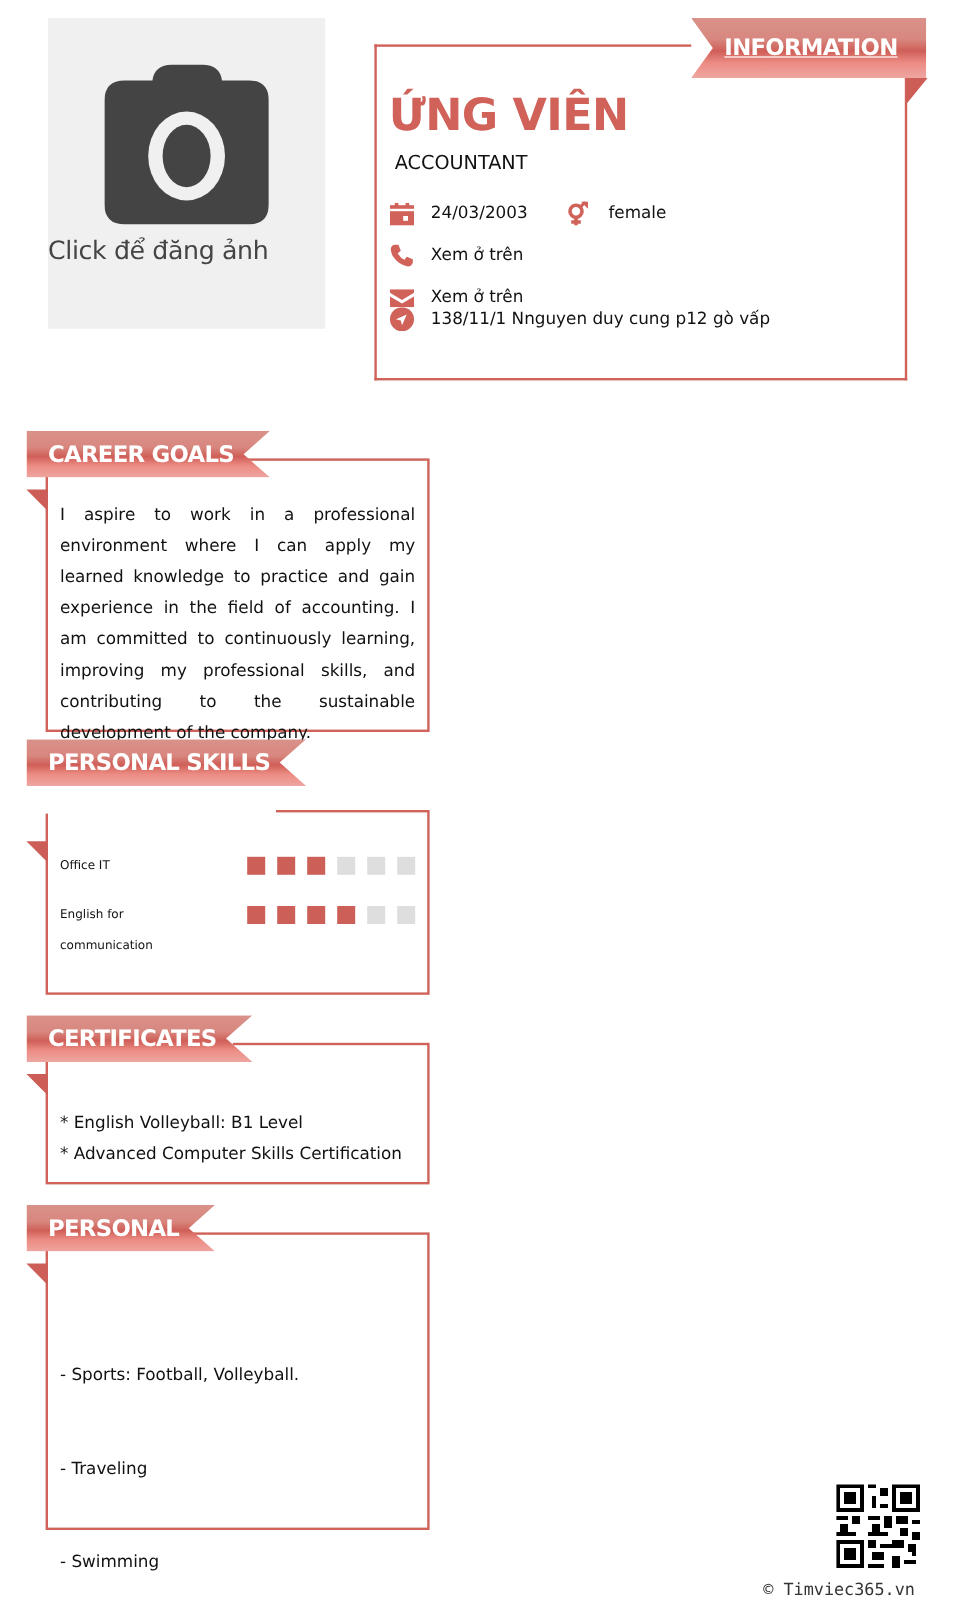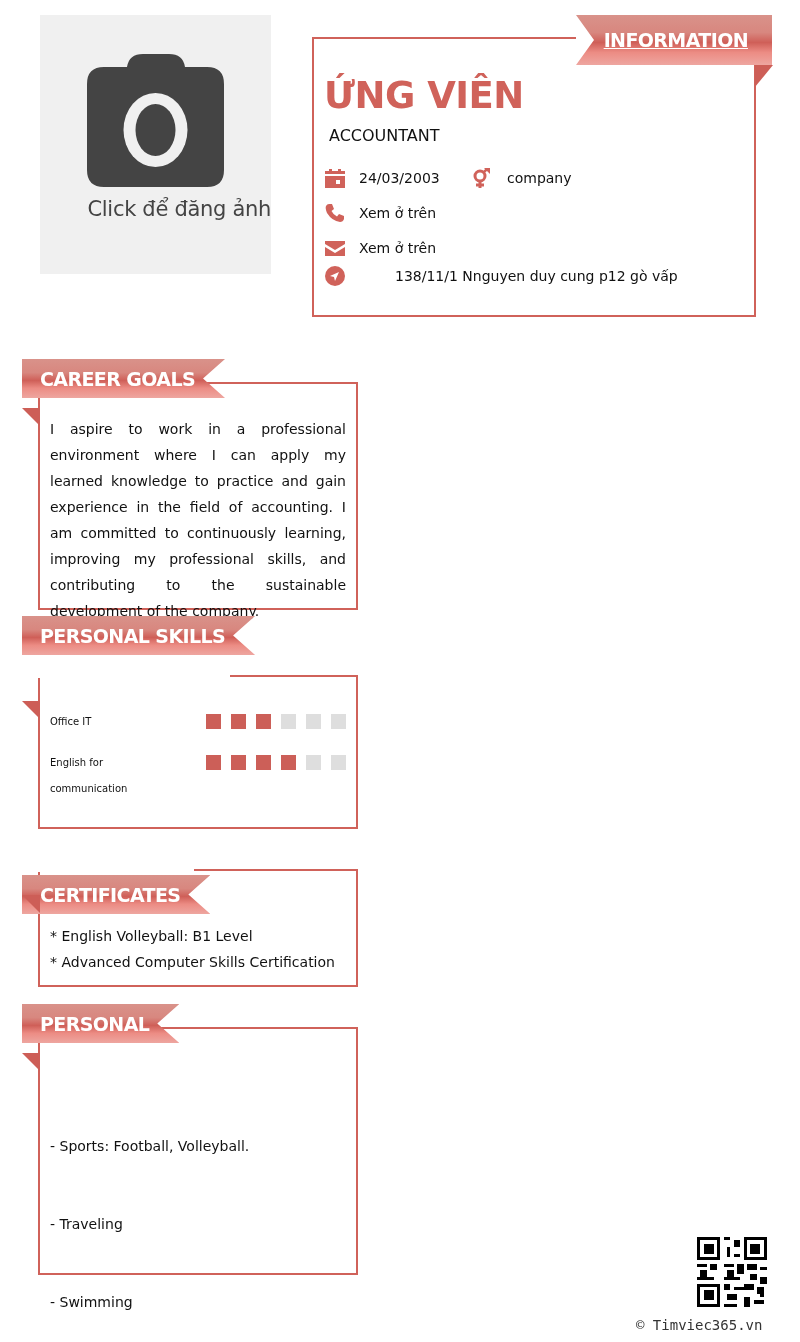--- a/index.html
+++ b/index.html
@@ -1,21 +1,21 @@
 <!DOCTYPE html>
 <html><head>
 <meta charset="utf-8">
 <style>
   * { box-sizing: border-box; margin: 0; padding: 0; }
   html, body { width: 800px; height: 1342px; background: #ffffff; }
   body { position: relative; font-family: "DejaVu Sans", sans-serif; color: #111; font-size: 14px; overflow: hidden; }
 
   .photo { position: absolute; left: 40px; top: 15px; width: 231px; height: 259px; background: #f0f0f0; }
   .camera { position: absolute; left: 47px; top: 38px; width: 137px; height: 134px; }
-  .photo-caption { position: absolute; left: 0; top: 182px; width: 231px; text-align: right; font-family: "DejaVu Sans", sans-serif; font-size: 21px; color: #444; letter-spacing: -0.3px; }
+  .photo-caption { position: absolute; left: 0; top: 182px; width: 231px; text-align: left; font-family: "DejaVu Sans", sans-serif; font-size: 21px; color: #444; letter-spacing: -0.3px; }
 
   .info-box { position: absolute; left: 312px; top: 37px; width: 444px; height: 280px; border: 2px solid #d0625a; border-top: none; }
   .info-box .topline { position: absolute; left: -2px; top: 0; width: 264px; height: 2px; background: #d0625a; }
   .ribbon { position: absolute; height: 50px; color: #fff; font-weight: bold; font-size: 19px; letter-spacing: -0.6px; display: flex; align-items: center; background: linear-gradient(to bottom, #d9928a 0%, #d8877f 35%, #cf5f58 55%, #ec8c84 75%, #eea6a0 100%); }
   .ribbon-info { left: 576px; top: 15px; width: 196px; justify-content: flex-end; padding-right: 24px; clip-path: polygon(0 0, 100% 0, 100% 100%, 0 100%, 18px 50%); text-decoration: underline; }
   .name { position: absolute; left: 324px; top: 74px; font-size: 37px; font-weight: bold; color: #d0625a; letter-spacing: -0.5px; }
   .position { position: absolute; left: 329px; top: 126px; font-size: 16px; color: #111; }
   .info-row { position: absolute; left: 325px; display: flex; align-items: center; font-size: 14px; }
   .info-row .ic { width: 20px; height: 20px; margin-right: 14px; display: flex; align-items: center; justify-content: center; }
   .info-row .ic svg { display: block; }
@@ -72,21 +72,21 @@
   <span style="width:112px;">24/03/2003</span>
   <span class="ic" style="margin-right:16px;">
     <svg width="18" height="20" viewBox="0 0 18 20">
         <circle cx="8" cy="8" r="5" fill="none" stroke="#d0625a" stroke-width="3"></circle>
         <line x1="8" y1="13" x2="8" y2="20" stroke="#d0625a" stroke-width="3"></line>
         <line x1="4" y1="17" x2="12" y2="17" stroke="#d0625a" stroke-width="3"></line>
         <line x1="11" y1="5" x2="16" y2="0" stroke="#d0625a" stroke-width="2.5"></line>
         <polygon points="12,0 18,0 18,6" fill="#d0625a"></polygon>
       </svg>
   </span>
-  <span>company</span>
+  <span>female</span>
 </div>
 
 <div class="info-row" style="top:203px;">
   <span class="ic">
     <svg width="20" height="20" viewBox="0 0 20 20">
         <path d="M4 1 L7 1 L9 6 L6.5 8 Q8.5 12 12 13.5 L14 11 L19 13 L19 16 Q18 19 15 19 Q7 18 2 10 Q0 5 1 3 Q2 1 4 1 Z" fill="#d0625a"></path>
       </svg>
   </span>
   <span>Xem ở trên</span>
 </div>
@@ -94,21 +94,21 @@
 <div class="info-row" style="top:238px;">
   <span class="ic">
     <svg width="20" height="15" viewBox="0 0 20 15">
         <path d="M0 0 L20 0 L20 3 L10 9 L0 3 Z" fill="#d0625a"></path>
         <path d="M0 6 L10 12 L20 6 L20 15 L0 15 Z" fill="#d0625a"></path>
       </svg>
   </span>
   <span>Xem ở trên</span>
 </div>
 
-<div class="info-row" style="top:266px;gap:36px;">
+<div class="info-row" style="top:256px;">
   <span class="ic">
     <svg width="20" height="20" viewBox="0 0 20 20">
         <circle cx="10" cy="10" r="10" fill="#d0625a"></circle>
         <polygon points="14,6 5,10 9,11 10,15" fill="#fff"></polygon>
       </svg>
   </span>
   <span>138/11/1 Nnguyen duy cung p12 gò vấp</span>
 </div>
 
 <div class="section-box" style="top:382px;height:228px;"></div>
@@ -140,21 +140,21 @@
   <span class="dot on"></span>
     <span class="dot on"></span>
     <span class="dot on"></span>
     <span class="dot on"></span>
     <span class="dot"></span>
     <span class="dot"></span>
 </div>
 
 <div class="section-box" style="top:869px;height:118px;"></div>
 <div class="cover" style="left:36px;top:868px;width:158px;"></div>
-<div class="ribbon section-ribbon" style="top:846px;margin-top:29px;">
+<div class="ribbon section-ribbon" style="top:846px;">
   <span>CERTIFICATES</span>
 </div>
 <div class="fold-left" style="top:895px;"></div>
 <div class="list" style="top:923px;">
   <div>* English Volleyball: B1 Level</div>
   <div>* Advanced Computer Skills Certification</div>
 </div>
 
 <div class="section-box" style="top:1027px;height:248px;"></div>
 <div class="cover" style="left:36px;top:1026px;width:118px;"></div>

